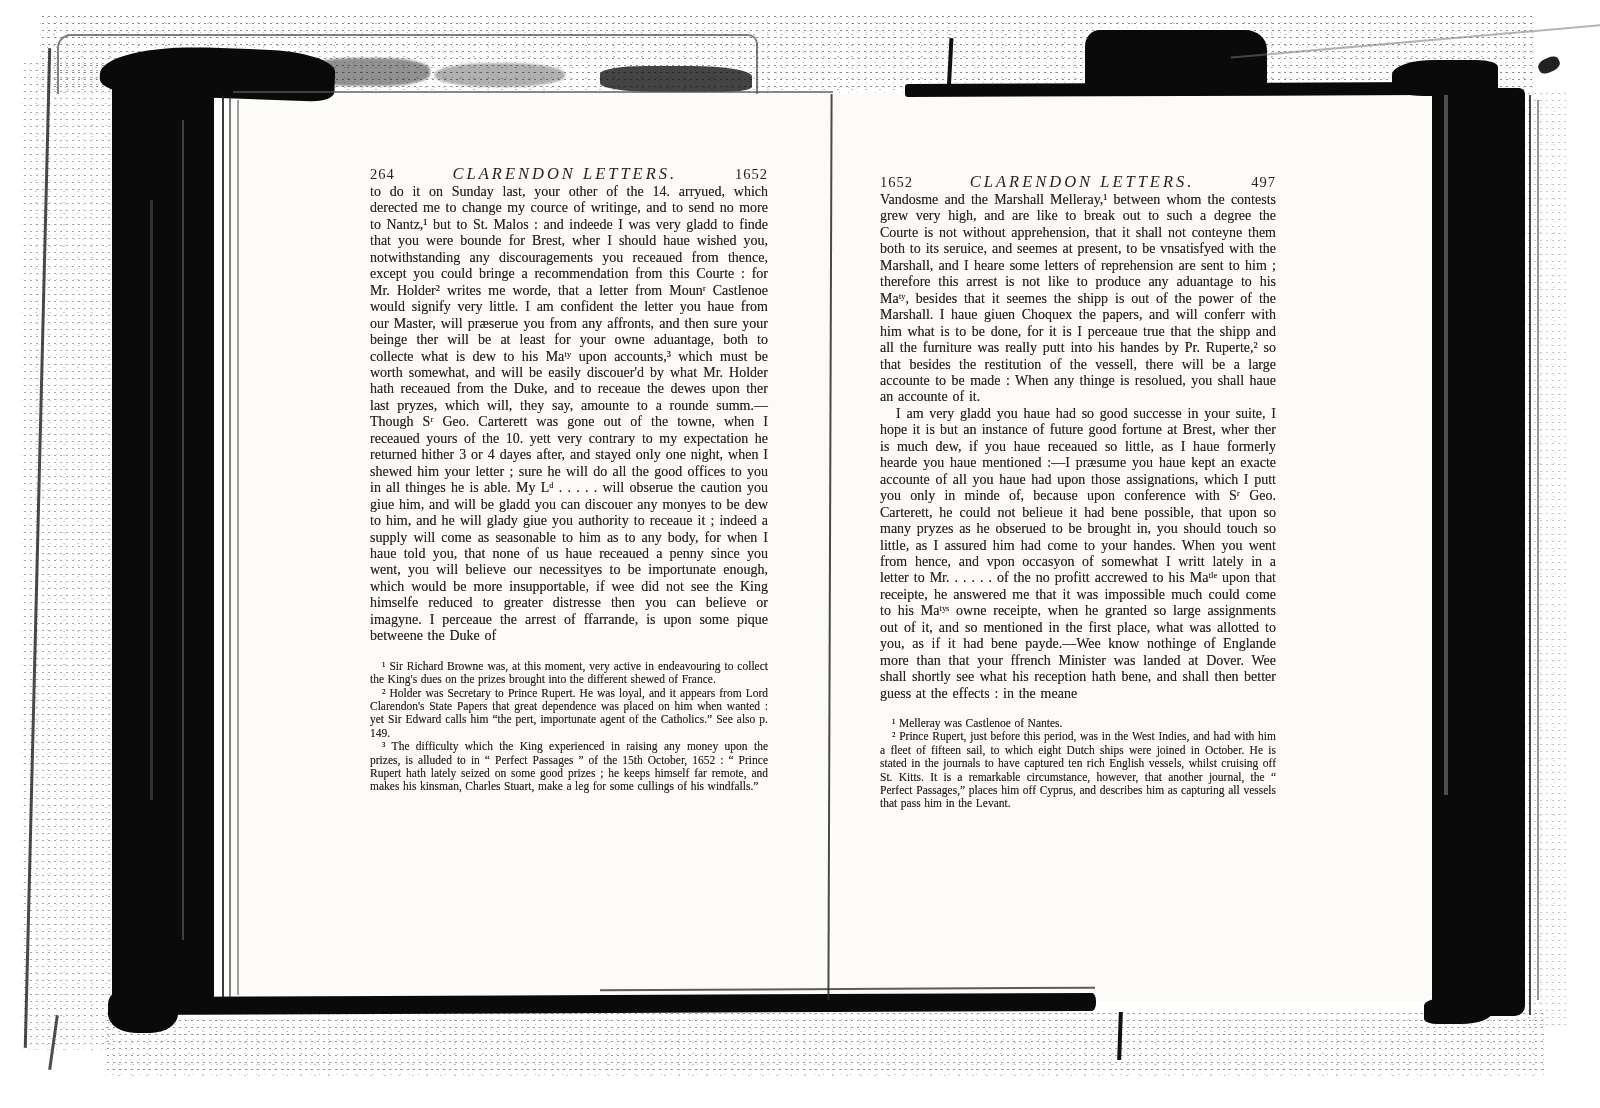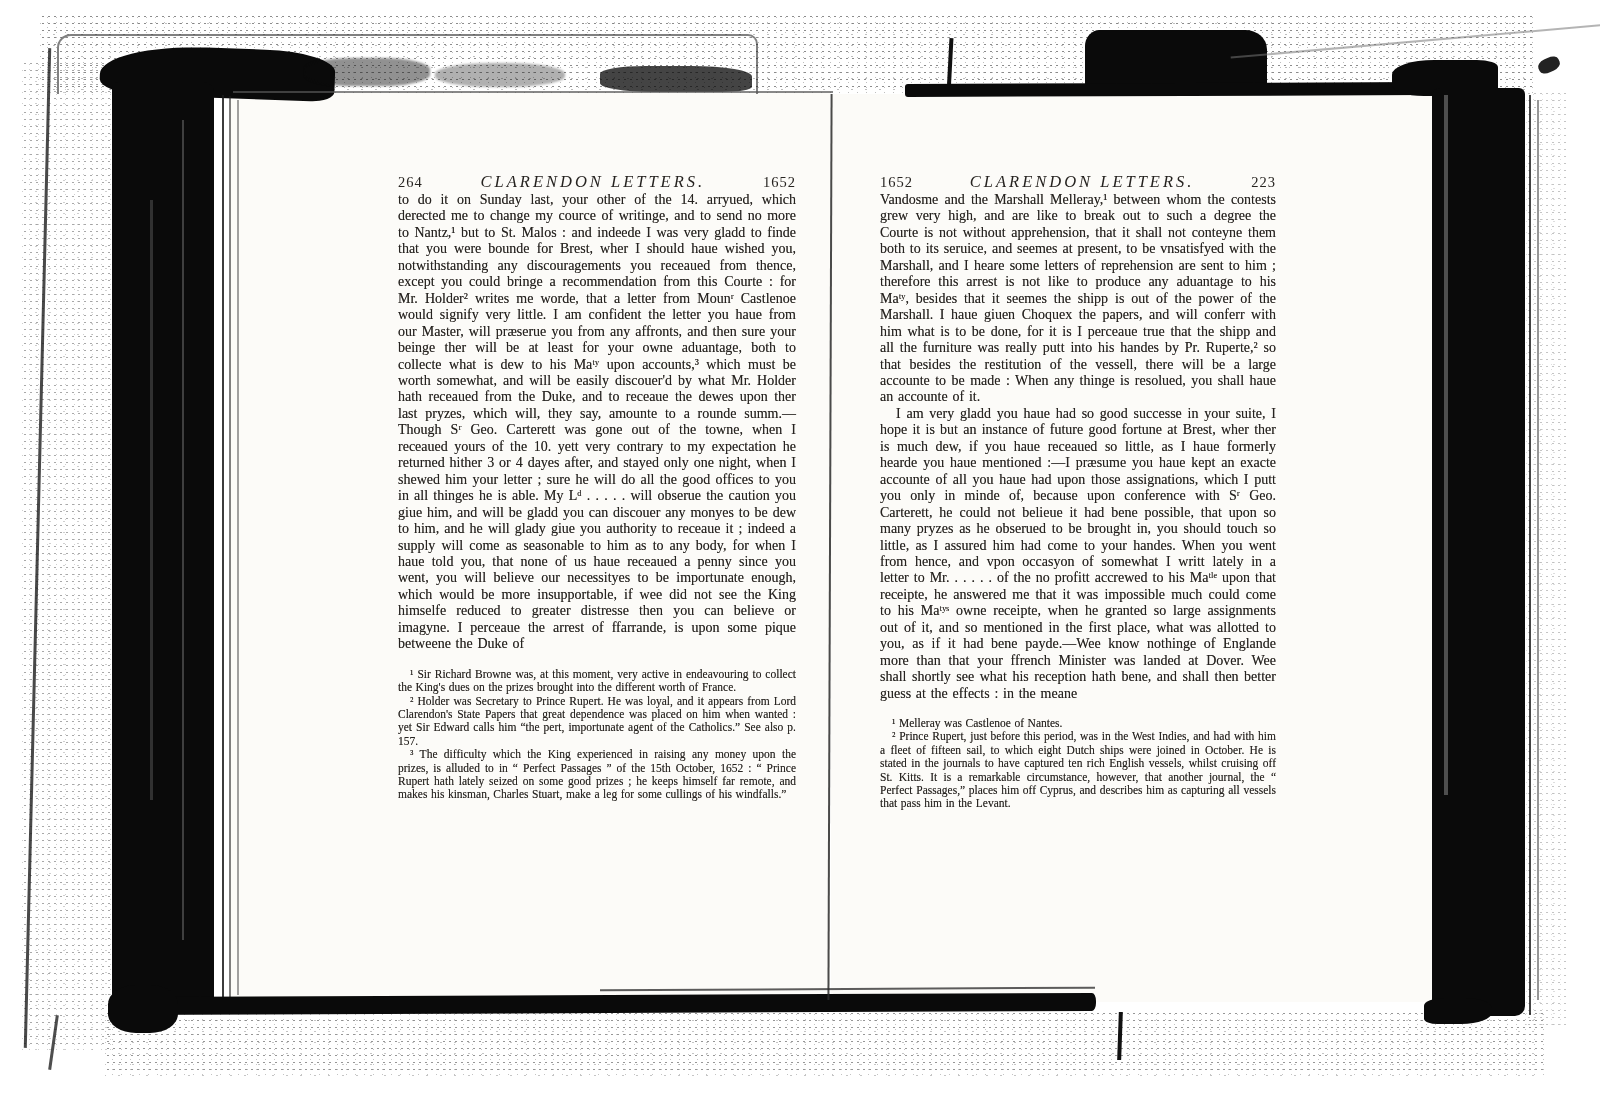--- a/index.html
+++ b/index.html
@@ -83,39 +83,39 @@
   <div class="art black" style="left:116px;top:995px;width:980px;height:18px;transform:rotate(-0.25deg);border-radius:4px/8px;z-index:3;"></div>
   <div class="art black" style="left:108px;top:985px;width:70px;height:48px;border-radius:40%;z-index:3;"></div>
   <div class="art" style="left:600px;top:988px;width:495px;height:2px;background:#333;transform:rotate(-0.3deg);opacity:.8;z-index:3;"></div>
   <div class="art black" style="left:1424px;top:998px;width:68px;height:26px;border-radius:30% 40% 45% 20%;z-index:3;"></div>
   <div class="art" style="left:1118px;top:1012px;width:4px;height:48px;background:#111;transform:rotate(2deg);z-index:3;"></div>
   <div class="art" style="left:52px;top:1015px;width:3px;height:55px;background:#222;transform:rotate(8deg);opacity:.8;z-index:3;"></div>
 
   <div class="art" style="left:233px;top:91px;width:600px;height:2px;background:#555;opacity:.7;z-index:3;"></div>
   <div class="art" style="left:829px;top:94px;width:2px;height:906px;background:#2a2a2a;transform:rotate(0.2deg);opacity:.85;z-index:3;"></div>
 
-  <div class="page-text" style="left:370px;top:172px;width:398px;margin-left:28px;">
+  <div class="page-text" style="left:370px;top:164px;width:398px;">
     <div class="hdr">
       <span>264</span>
       <span class="title">CLARENDON LETTERS.</span>
       <span>1652</span>
     </div>
     <p class="body-par left-body">to do it on Sunday last, your other of the 14. arryued, which derected me to change my cource of writinge, and to send no more to Nantz,¹ but to St. Malos : and indeede I was very gladd to finde that you were bounde for Brest, wher I should haue wished you, notwithstanding any discouragements you receaued from thence, except you could bringe a recommendation from this Courte : for Mr. Holder² writes me worde, that a letter from Mounʳ Castlenoe would signify very little.  I am confident the letter you haue from our Master, will præserue you from any affronts, and then sure your beinge ther will be at least for your owne aduantage, both to collecte what is dew to his Maᵗʸ upon accounts,³ which must be worth somewhat, and will be easily discouer'd by what Mr. Holder hath receaued from the Duke, and to receaue the dewes upon ther last pryzes, which will, they say, amounte to a rounde summ.—Though Sʳ Geo. Carterett was gone out of the towne, when I receaued yours of the 10. yett very contrary to my expectation he returned hither 3 or 4 dayes after, and stayed only one night, when I shewed him your letter ; sure he will do all the good offices to you in all thinges he is able.  My Lᵈ . . . . . will obserue the caution you giue him, and will be gladd you can discouer any monyes to be dew to him, and he will glady giue you authority to receaue it ; indeed a supply will come as seasonable to him as to any body, for when I haue told you, that none of us haue receaued a penny since you went, you will believe our necessityes to be importunate enough, which would be more insupportable, if wee did not see the King himselfe reduced to greater distresse then you can believe or imagyne.  I perceaue the arrest of ffarrande, is upon some pique betweene the Duke of</p>
     <div class="fnblock">
-      <p>¹ Sir Richard Browne was, at this moment, very active in endeavouring to collect the King's dues on the prizes brought into the different worth of France.</p>
-      <p>² Holder was Secretary to Prince Rupert.  He was loyal, and it appears from Lord Clarendon's State Papers that great dependence was placed on him when wanted : yet Sir Edward calls him “the pert, importunate agent of the Catholics.”  See also p. 157.</p>
+      <p>¹ Sir Richard Browne was, at this moment, very active in endeavouring to collect the King's dues on the prizes brought into the different shewed of France.</p>
+      <p>² Holder was Secretary to Prince Rupert.  He was loyal, and it appears from Lord Clarendon's State Papers that great dependence was placed on him when wanted : yet Sir Edward calls him “the pert, importunate agent of the Catholics.”  See also p. 149.</p>
       <p>³ The difficulty which the King experienced in raising any money upon the prizes, is alluded to in “ Perfect Passages ” of the 15th October, 1652 : “ Prince Rupert hath lately seized on some good prizes ; he keeps himself far remote, and makes his kinsman, Charles Stuart, make a leg for some cullings of his windfalls.”</p>
     </div>
   </div>
 
   <div class="page-text" style="left:880px;top:172px;width:396px;">
     <div class="hdr">
       <span>1652</span>
       <span class="title">CLARENDON LETTERS.</span>
-      <span>223</span>
+      <span>497</span>
     </div>
     <p class="body-par left-body">Vandosme and the Marshall Melleray,¹ between whom the contests grew very high, and are like to break out to such a degree the Courte is not without apprehension, that it shall not conteyne them both to its seruice, and seemes at present, to be vnsatisfyed with the Marshall, and I heare some letters of reprehension are sent to him ; therefore this arrest is not like to produce any aduantage to his Maᵗʸ, besides that it seemes the shipp is out of the power of the Marshall.  I haue giuen Choquex the papers, and will conferr with him what is to be done, for it is I perceaue true that the shipp and all the furniture was really putt into his handes by Pr. Ruperte,² so that besides the restitution of the vessell, there will be a large accounte to be made : When any thinge is resolued, you shall haue an accounte of it.</p>
     <p class="body-par indent">I am very gladd you haue had so good successe in your suite, I hope it is but an instance of future good fortune at Brest, wher ther is much dew, if you haue receaued so little, as I haue formerly hearde you haue mentioned :—I præsume you haue kept an exacte accounte of all you haue had upon those assignations, which I putt you only in minde of, because upon conference with Sʳ Geo. Carterett, he could not belieue it had bene possible, that upon so many pryzes as he obserued to be brought in, you should touch so little, as I assured him had come to your handes.  When you went from hence, and vpon occasyon of somewhat I writt lately in a letter to Mr. . . . . . of the no profitt accrewed to his Maᵗˡᵉ upon that receipte, he answered me that it was impossible much could come to his Maᵗʸˢ owne receipte, when he granted so large assignments out of it, and so mentioned in the first place, what was allotted to you, as if it had bene payde.—Wee know nothinge of Englande more than that your ffrench Minister was landed at Dover.  Wee shall shortly see what his reception hath bene, and shall then better guess at the effects : in the meane</p>
     <div class="fnblock">
       <p>¹ Melleray was Castlenoe of Nantes.</p>
       <p>² Prince Rupert, just before this period, was in the West Indies, and had with him a fleet of fifteen sail, to which eight Dutch ships were joined in October.  He is stated in the journals to have captured ten rich English vessels, whilst cruising off St. Kitts.  It is a remarkable circumstance, however, that another journal, the “ Perfect Passages,” places him off Cyprus, and describes him as capturing all vessels that pass him in the Levant.</p>
     </div>
   </div>
 
 </div>

